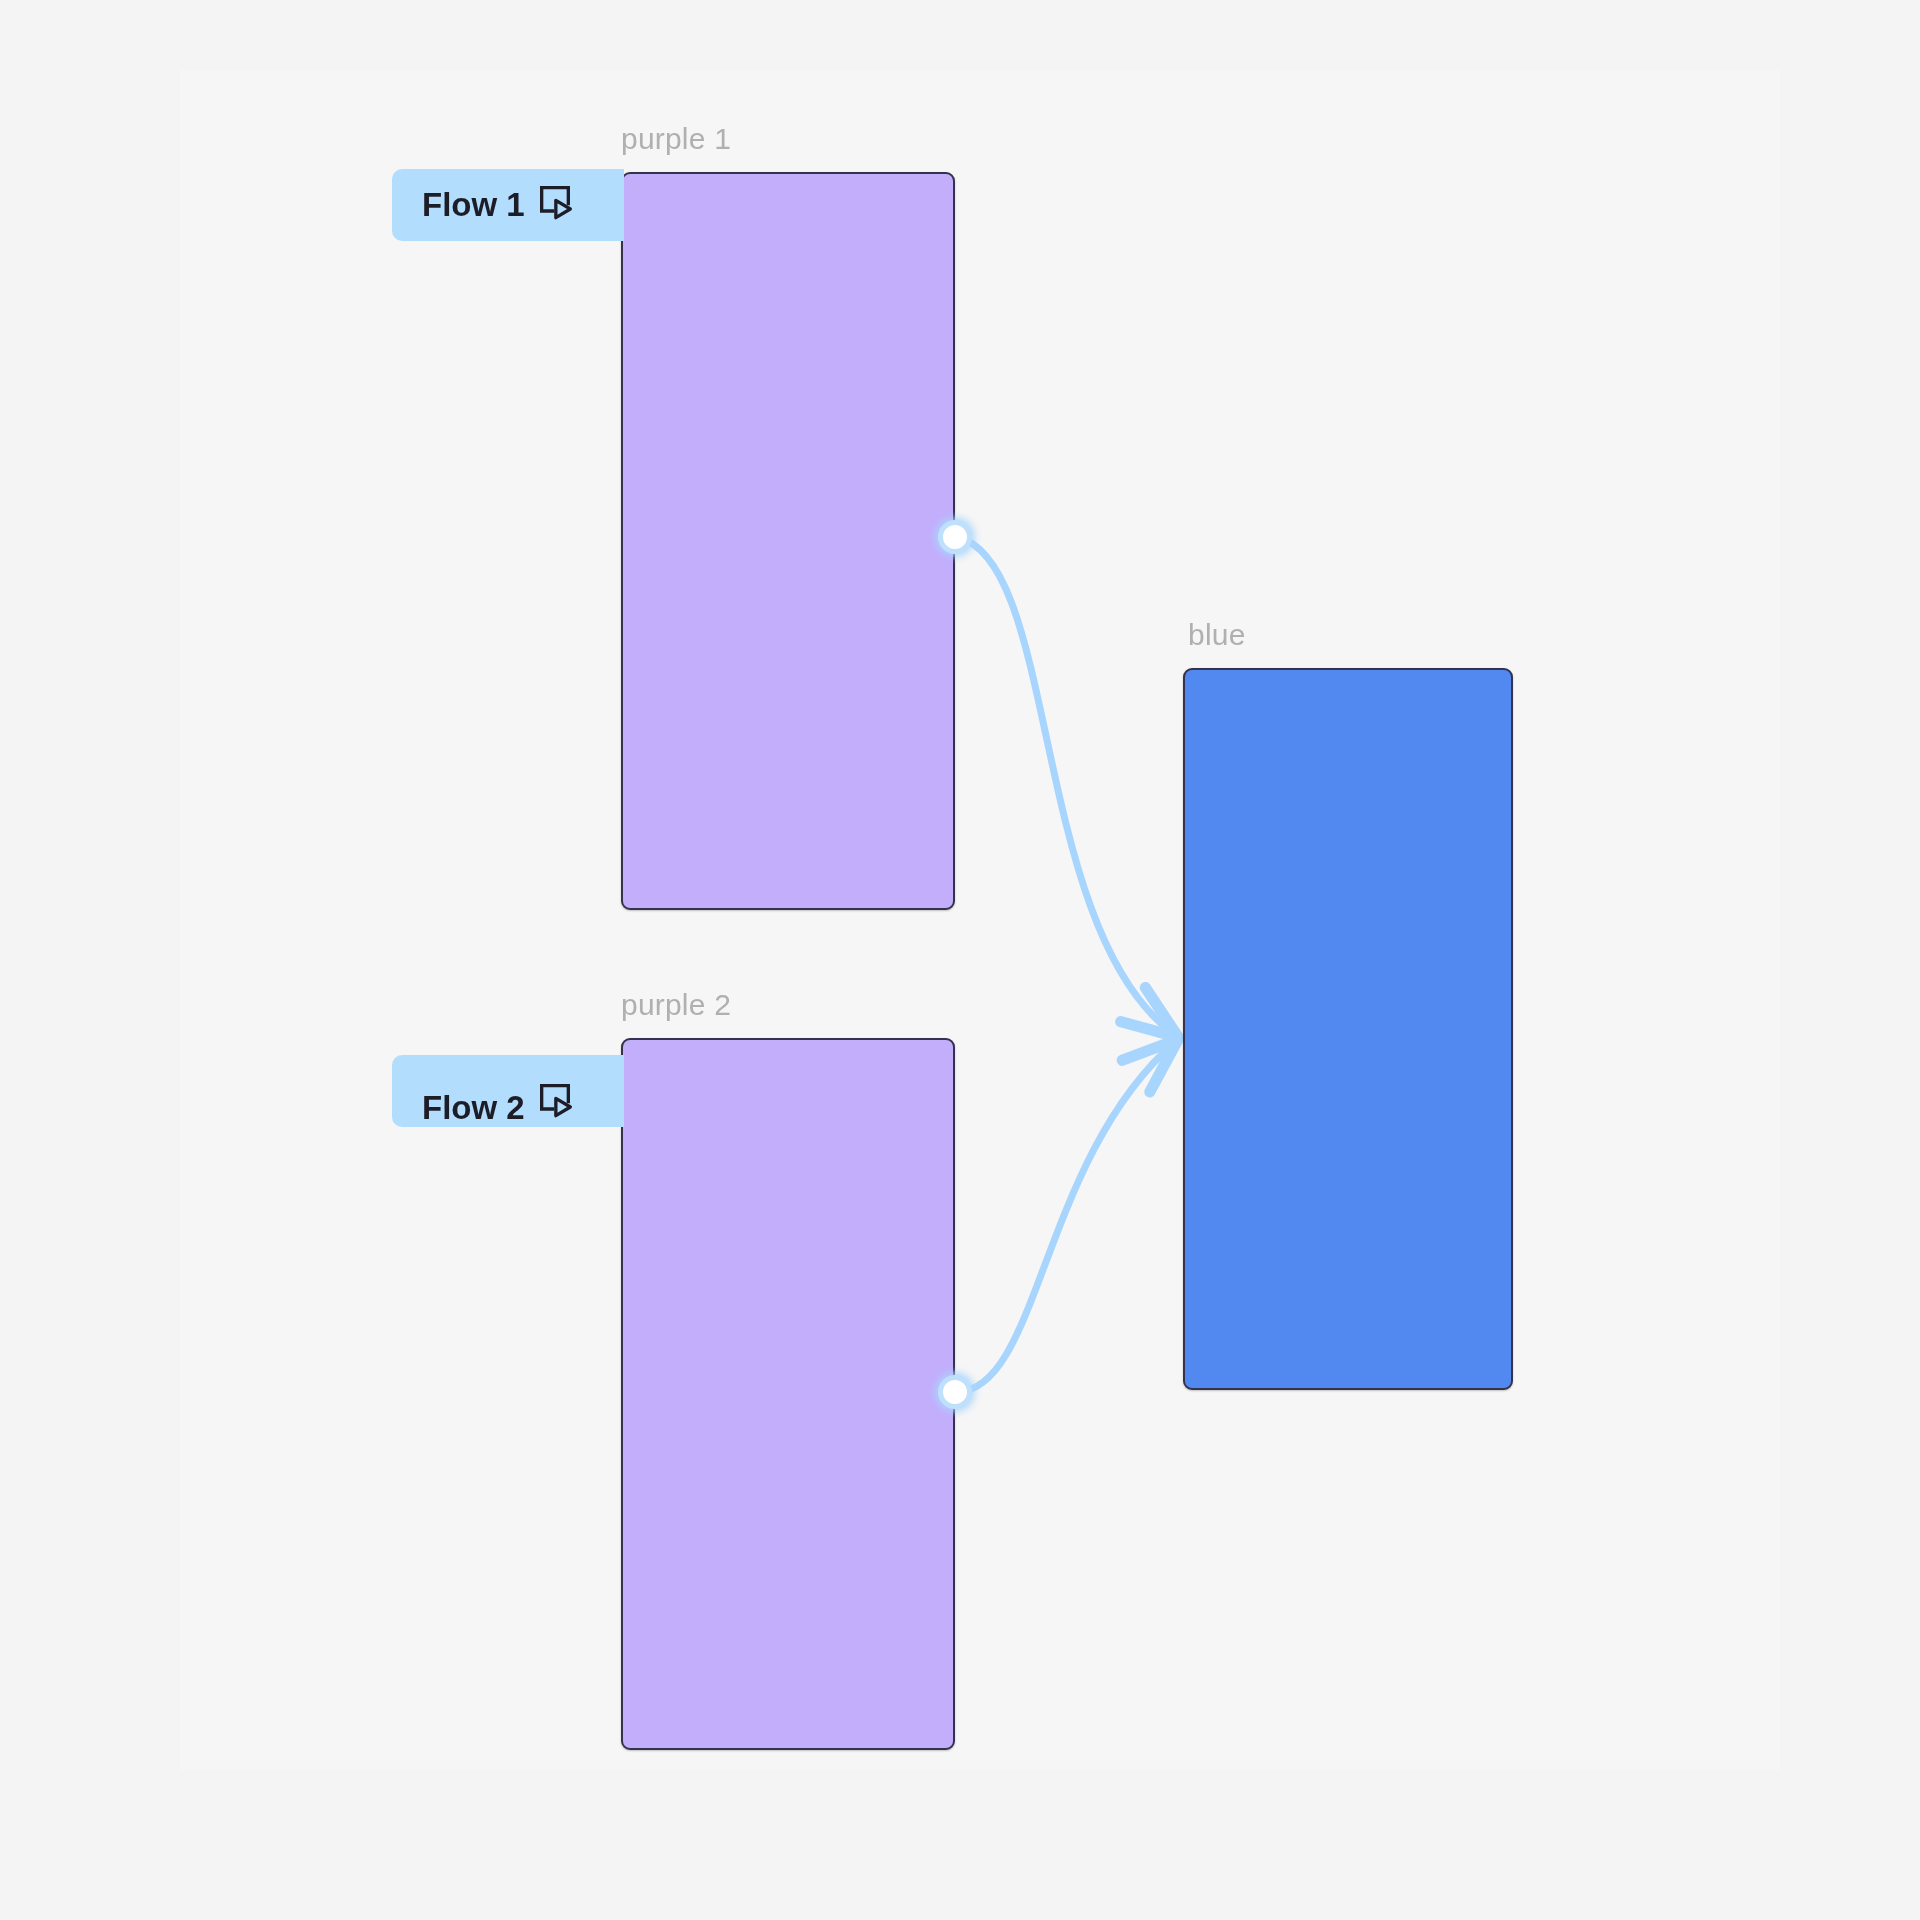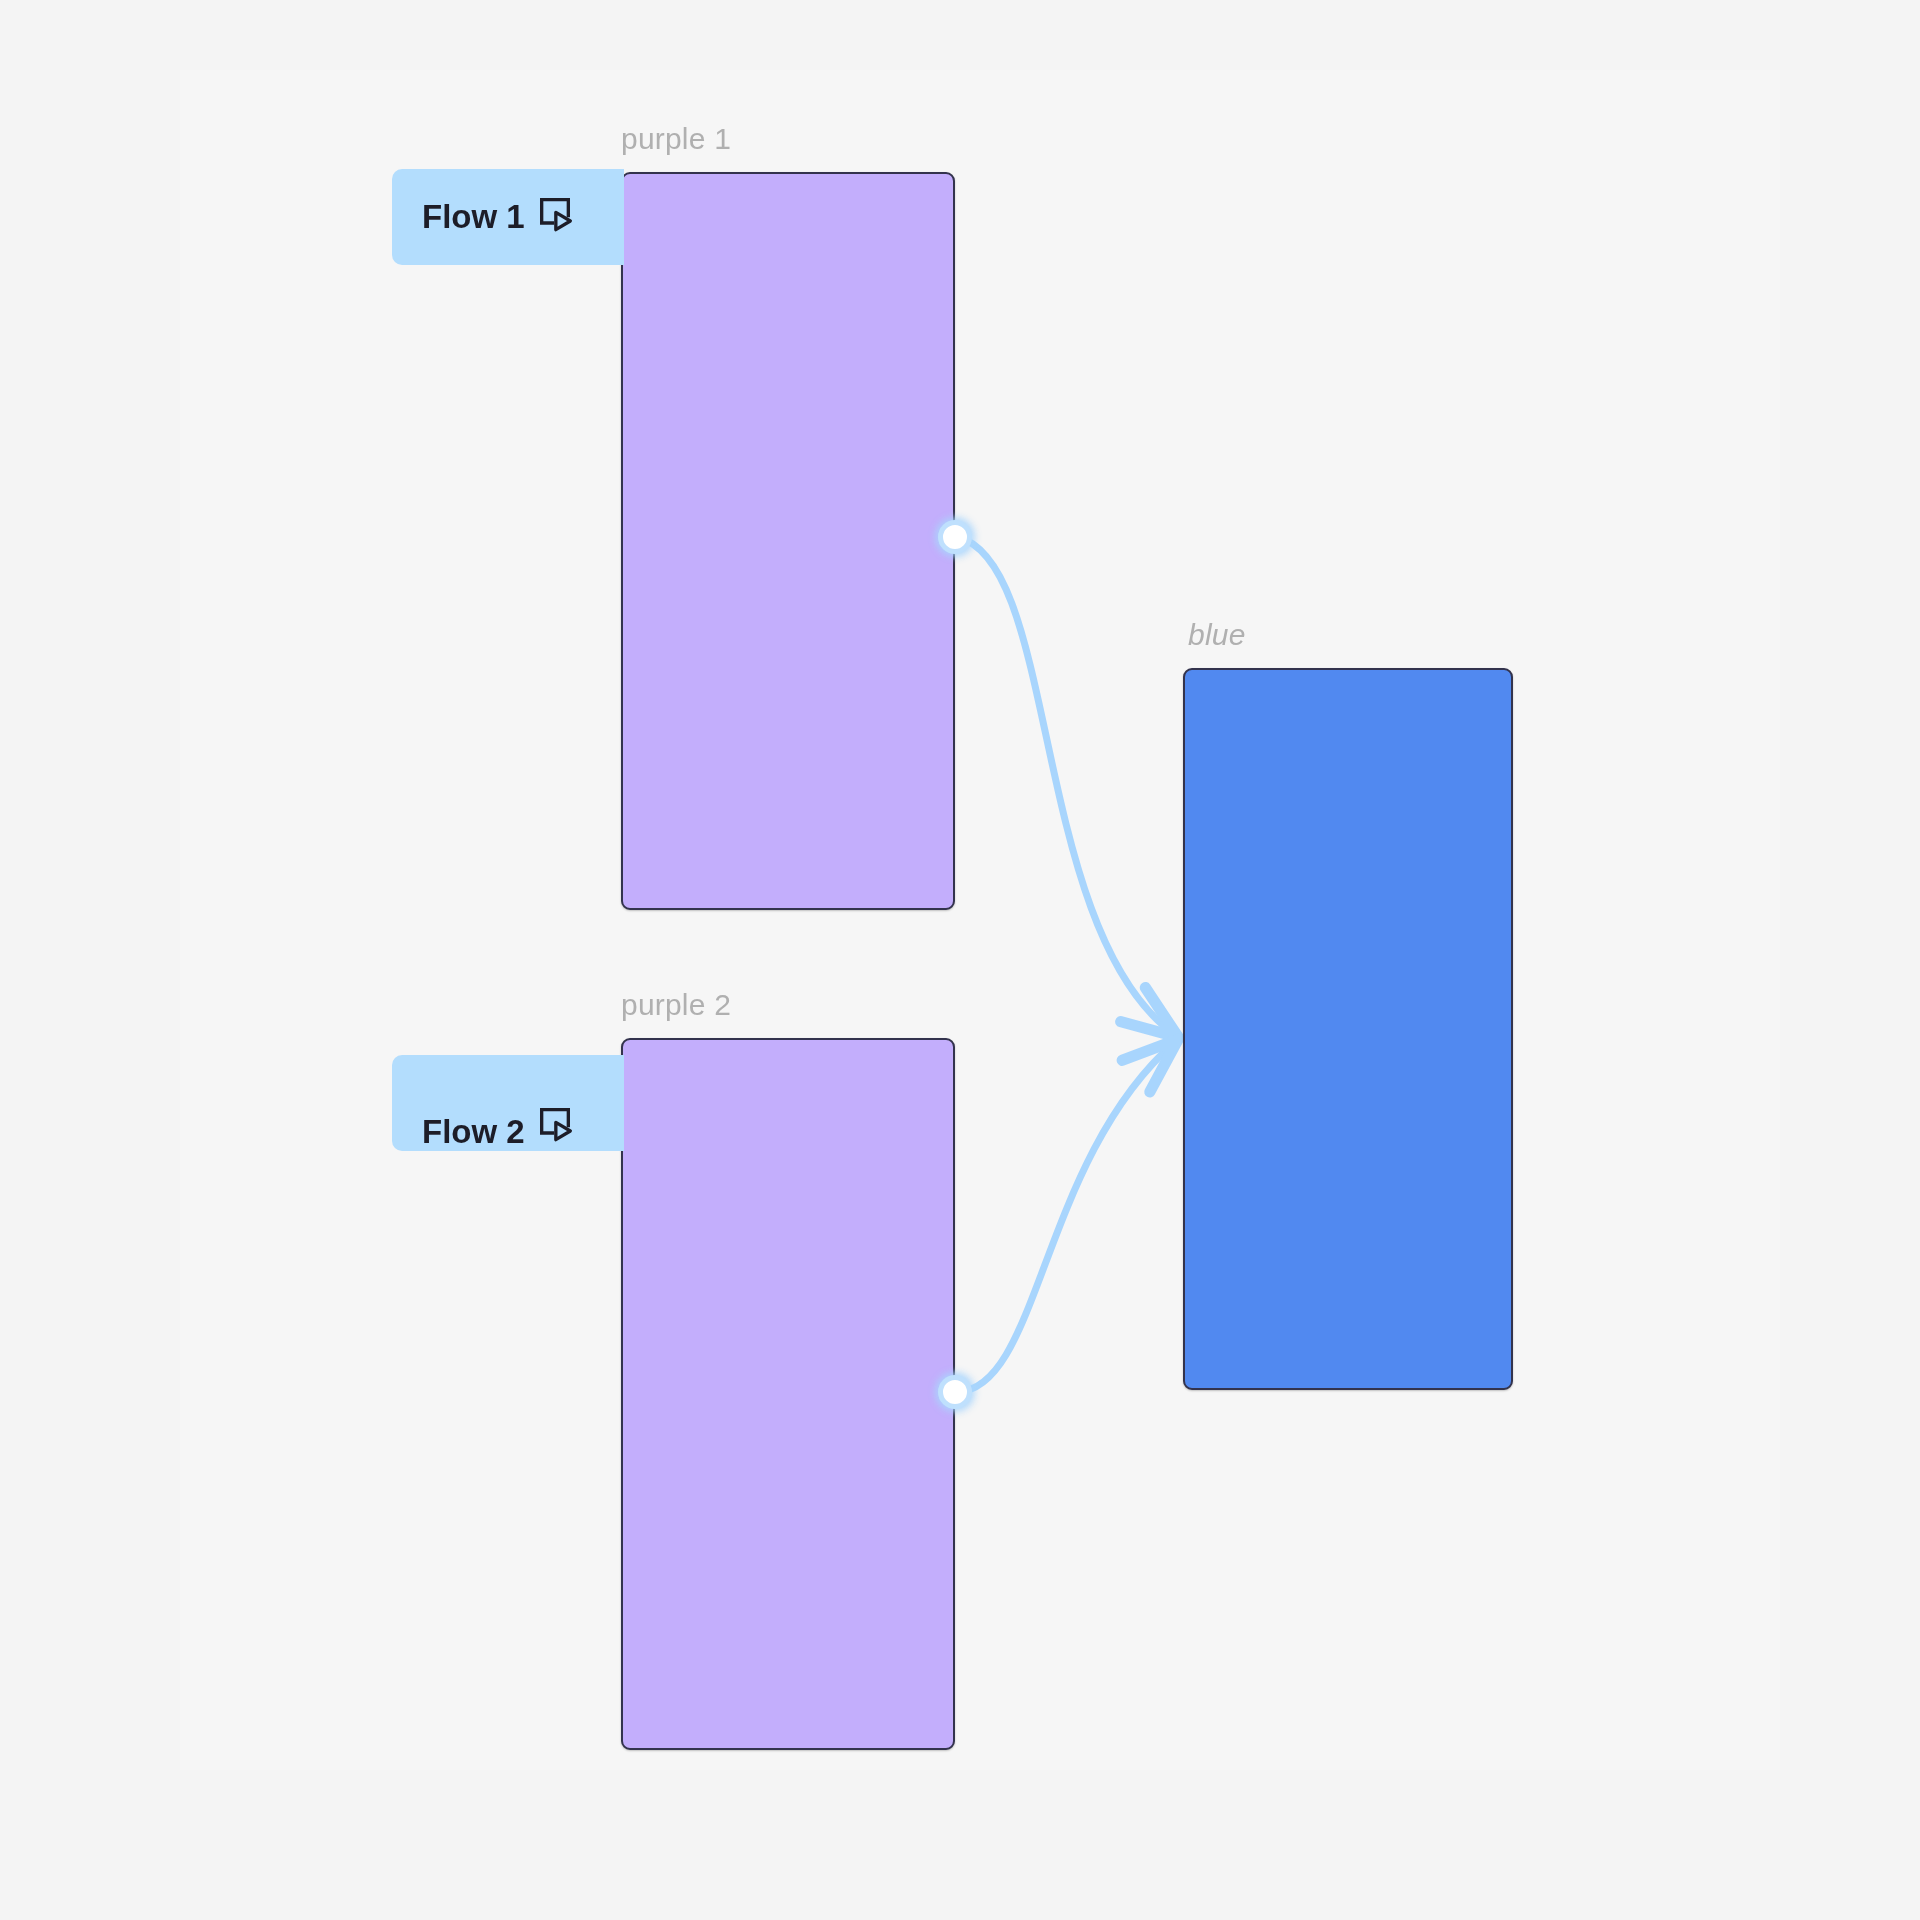--- a/index.html
+++ b/index.html
@@ -55,21 +55,21 @@
     left: 621px; top: 1038px;
     width: 334px; height: 712px;
     background: #c3aefc;
   }
   #label-purple-2 { left: 621px; top: 988px; }
   #node-blue {
     left: 1183px; top: 668px;
     width: 330px; height: 722px;
     background: #5189f0;
   }
-  #label-blue { left: 1188px; top: 618px; font-style: italic; }
+  #label-blue { left: 1188px; top: 618px; }
 
   
   .handle {
     position: absolute;
     width: 34px; height: 34px;
     box-sizing: border-box;
     border-radius: 50%;
     background: #ffffff;
     border: 5px solid #bfe0fd;
     box-shadow: 0 0 7px 3px rgba(168,213,253,0.85);
@@ -78,21 +78,21 @@
   #handle-purple-2 { left: 938px; top: 1375px; }
 
   
   .flow-badge {
     position: absolute;
     box-sizing: border-box;
     display: flex;
     align-items: center;
     gap: 10px;
     padding: 0 24px 0 30px;
-    height: 96px;
+    height: 72px;
     background: #b3ddfd;
     border-radius: 10px 0 0 10px;
     color: #1d1d28;
     font-size: 33px;
     font-weight: bold;
     white-space: nowrap;
   }
   #flow-badge-1 { left: 392px; top: 169px; width: 232px; }
   #flow-badge-2 { left: 392px; top: 1055px; width: 232px; align-items: flex-end; }
   .run-icon { display: block; }

